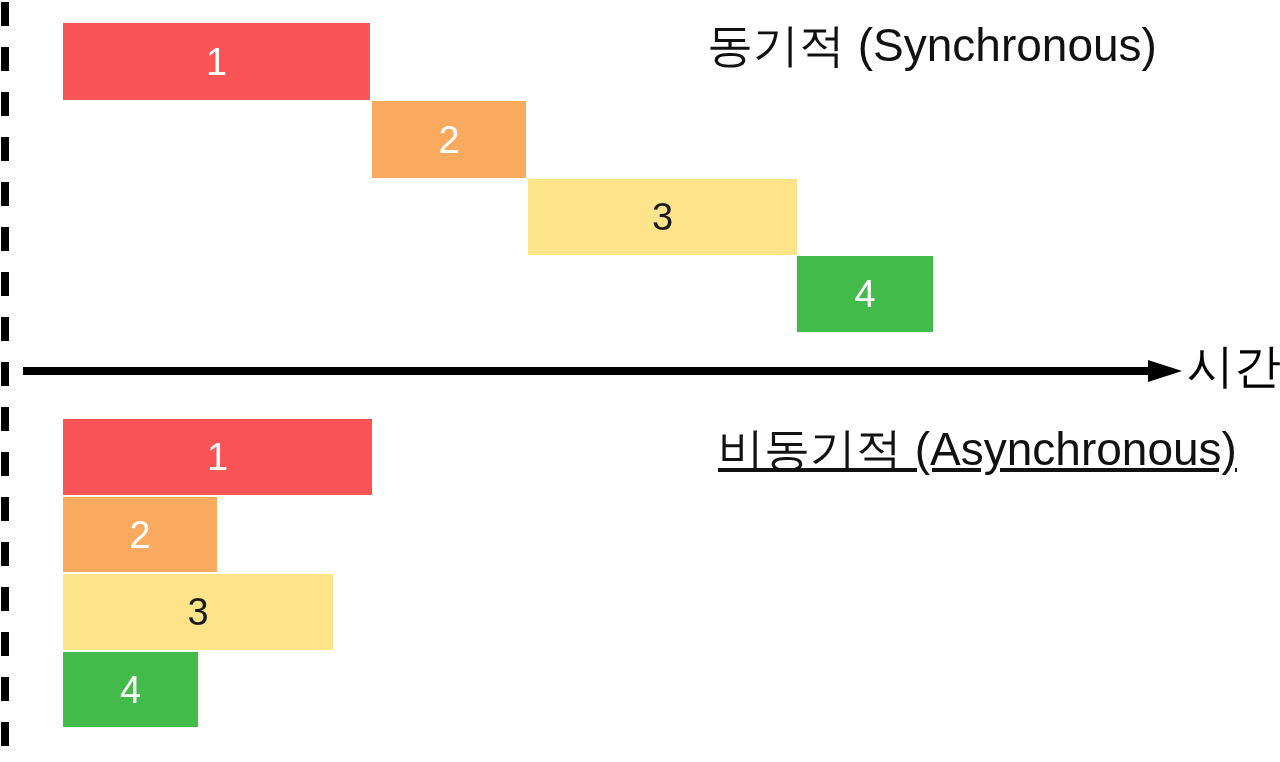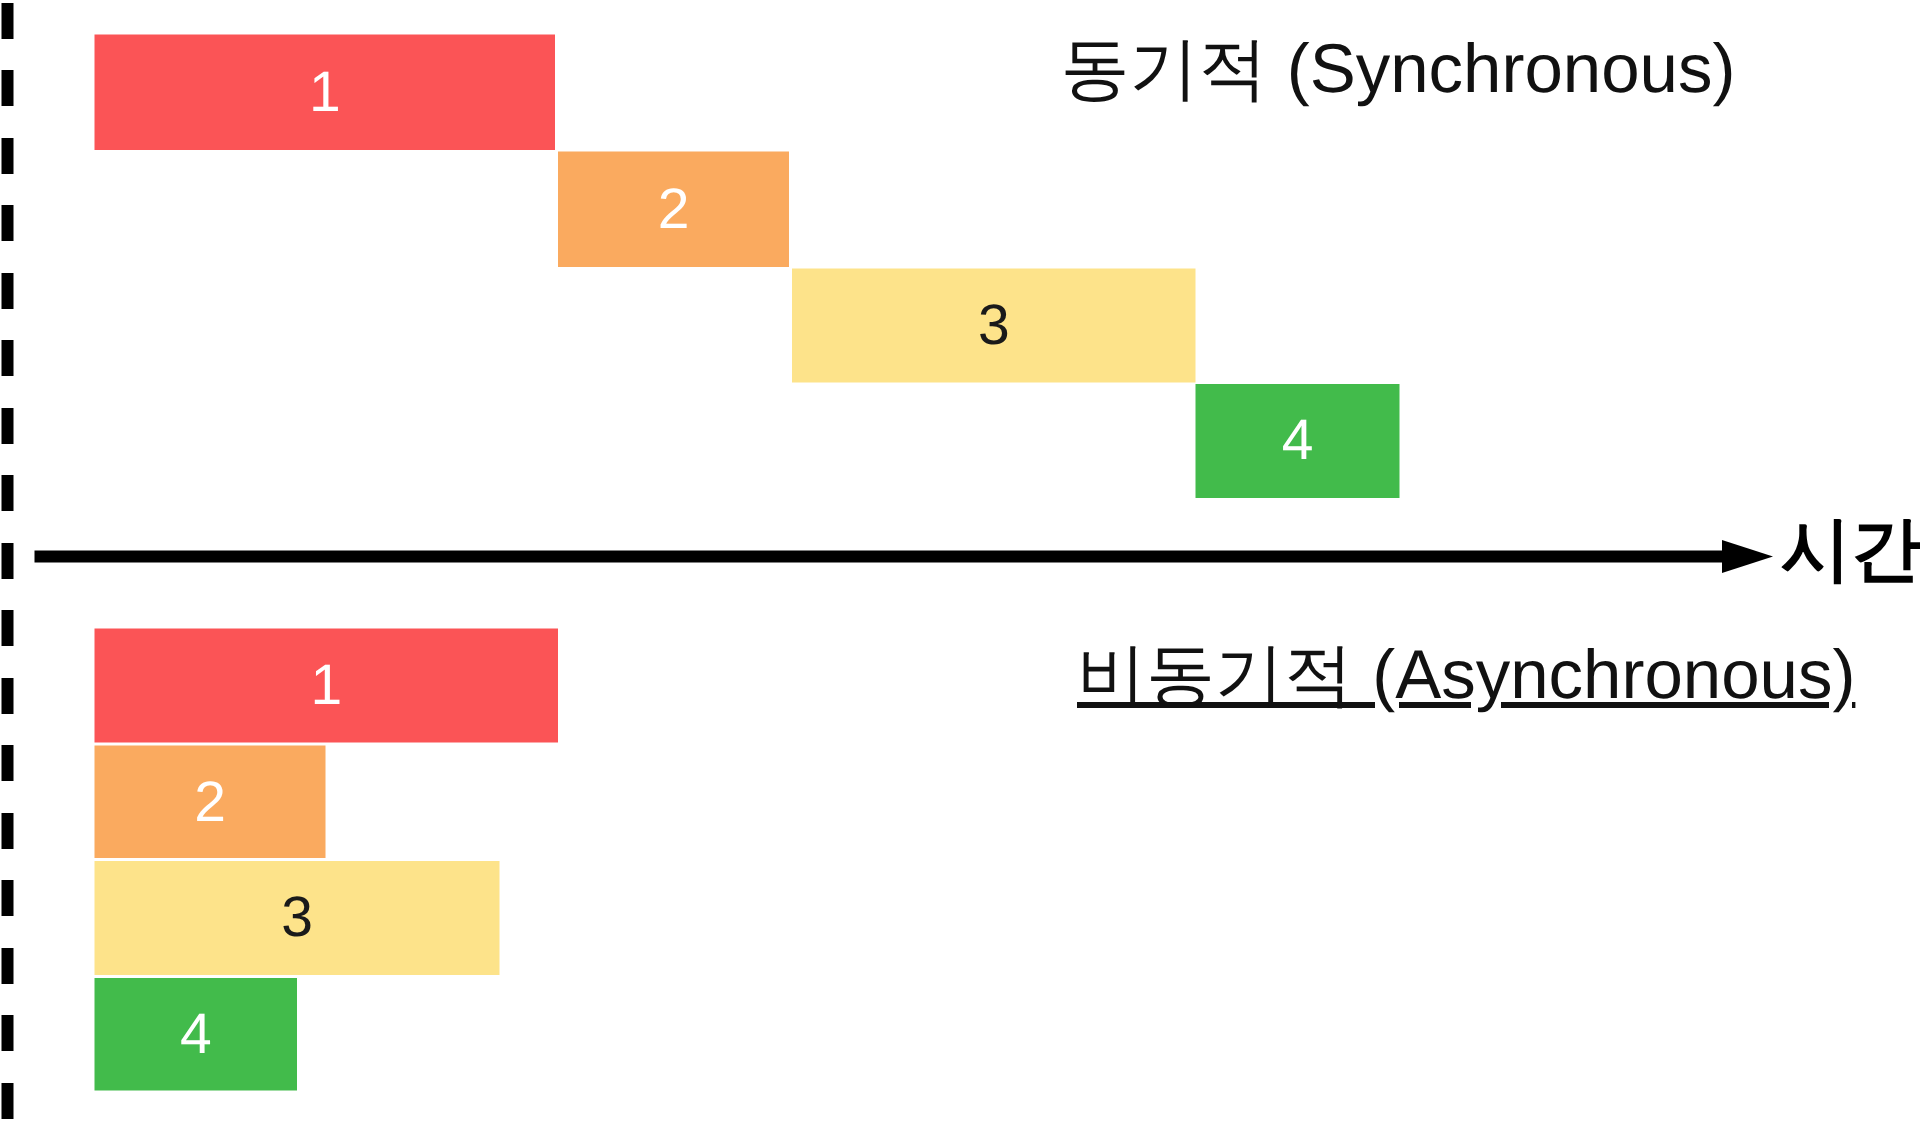--- a/index.html
+++ b/index.html
@@ -67,21 +67,21 @@
     border-left: 34px solid #000000;
     border-top: 11px solid transparent;
     border-bottom: 11px solid transparent;
   }
   .axis-label {
     position: absolute;
     left: 1187px;
     top: 340px;
     color: #000000;
     font-size: 47px;
-    font-weight: 700;
+    font-weight: 400;
     white-space: nowrap;
     line-height: 1.1;
   }
 </style>
 </head>
 <body>
 
 <div class="canvas">
 
   <div class="dashed-line"></div>

